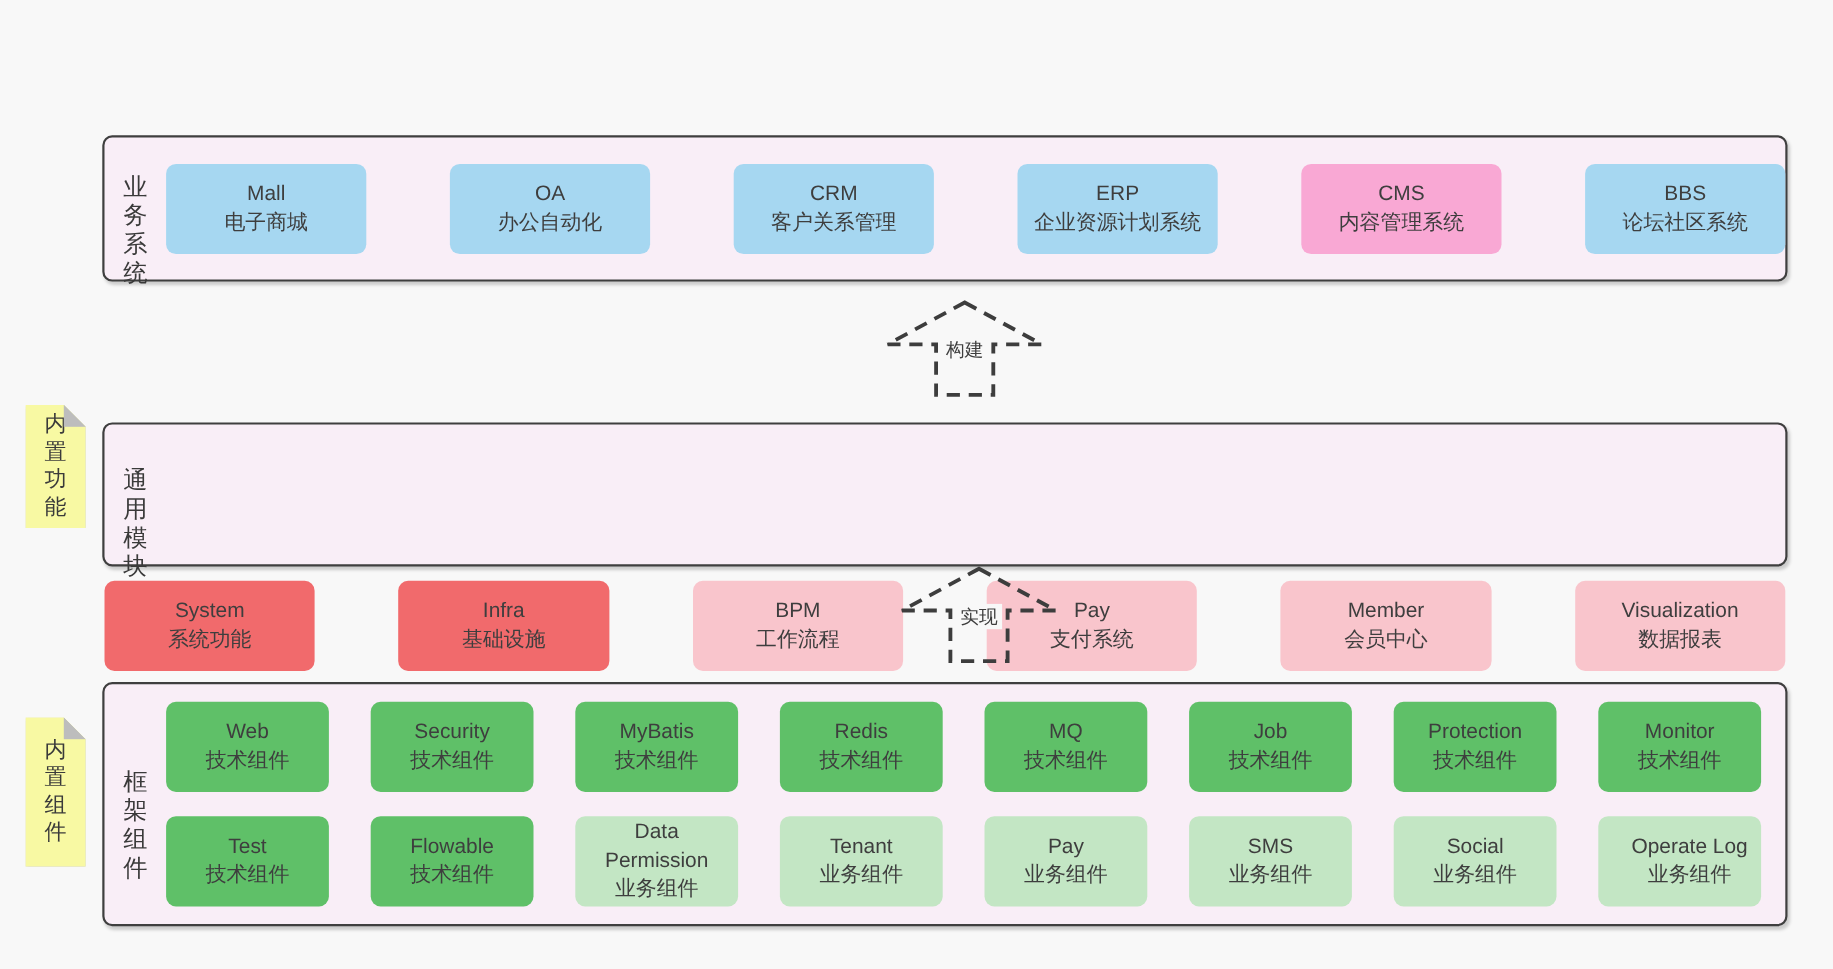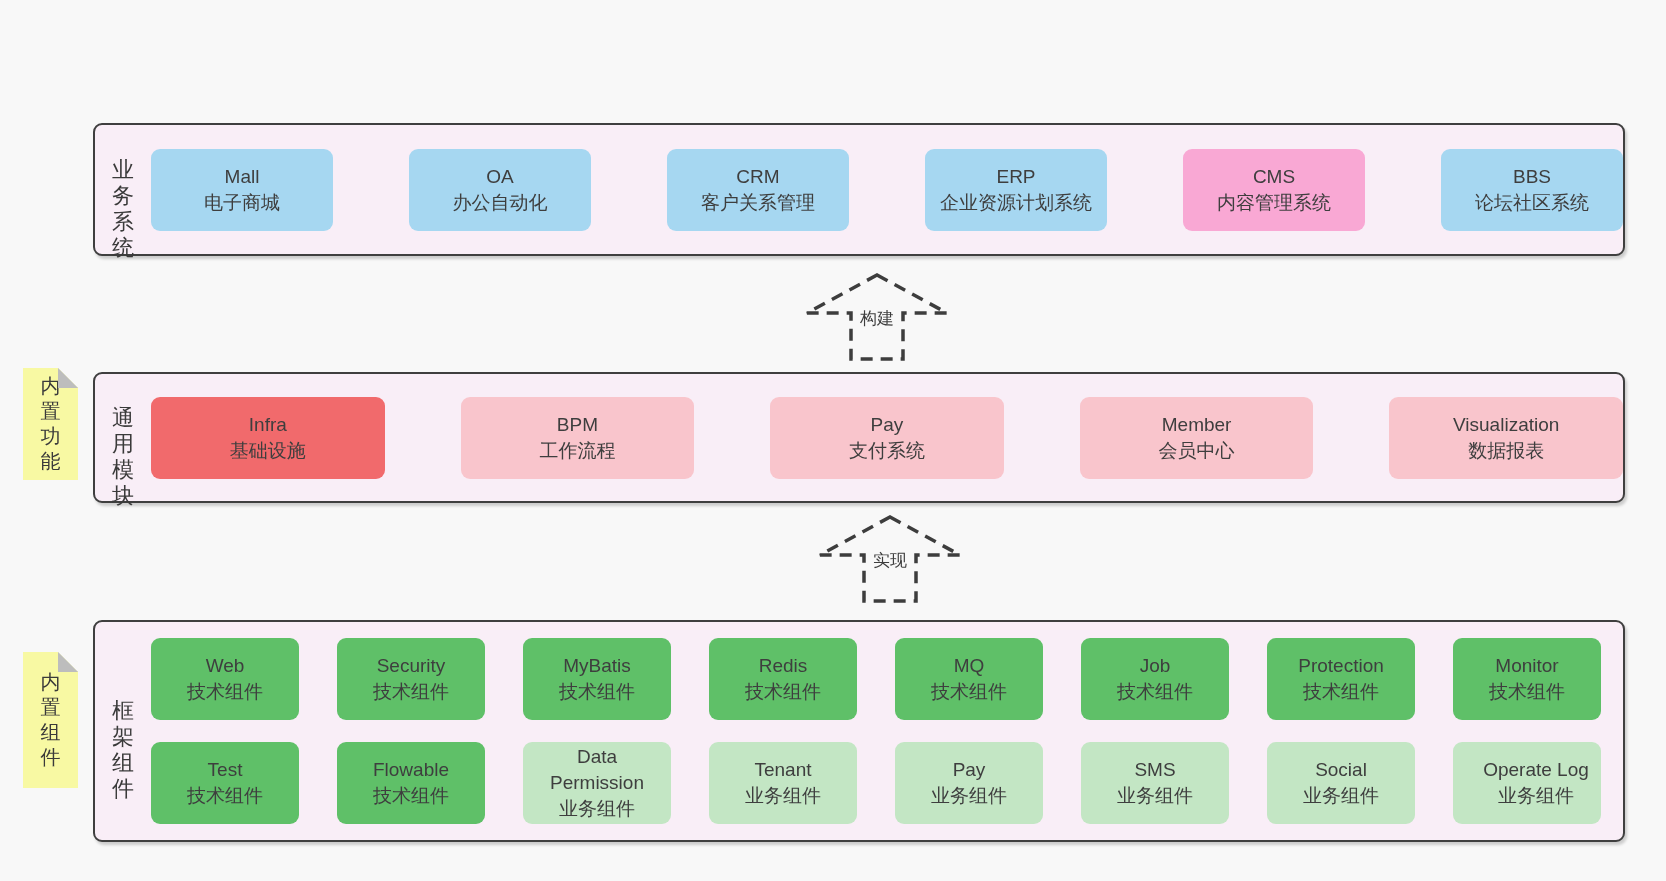--- a/index.html
+++ b/index.html
@@ -17,21 +17,21 @@
     position:absolute;
     left:93px;
     width:1532px;
     background:#f9eef7;
     border:2px solid #3f3f3f;
     border-radius:9px;
     box-shadow:2px 3px 3px rgba(0,0,0,0.18);
     display:flex;
   }
   .layer-top    { top:123px; height:133px; }
-  .layer-mid    { top:372px; height:131px; }
+  .layer-mid    { top:384px; height:131px;flex-direction:column; }
   .layer-bottom { top:620px; height:222px; }
 
   .layer-label-col {
     width:56px;
     display:flex;
     align-items:center;
     justify-content:center;
     flex:0 0 56px;
     margin-top:38px;
   }
@@ -178,20 +178,24 @@
   <div class="sticky sticky-mid">
     <div class="fold"></div>
     <div class="v-text">内置功能</div>
   </div>
 
   <section class="layer layer-mid">
     <div class="layer-label-col">
       <div class="v-text">通用模块</div>
     </div>
     <div class="boxes-row">
+  <div class="box v-red" style="background: rgb(241, 106, 108);">
+    <div class="box-title">System</div>
+    <div class="box-sub">系统功能</div>
+  </div>
 
   <div class="box v-red" style="background: rgb(241, 106, 108);">
     <div class="box-title">Infra</div>
     <div class="box-sub">基础设施</div>
   </div>
 
   <div class="box v-pink" style="background: rgb(249, 197, 204);">
     <div class="box-title">BPM</div>
     <div class="box-sub">工作流程</div>
   </div>

